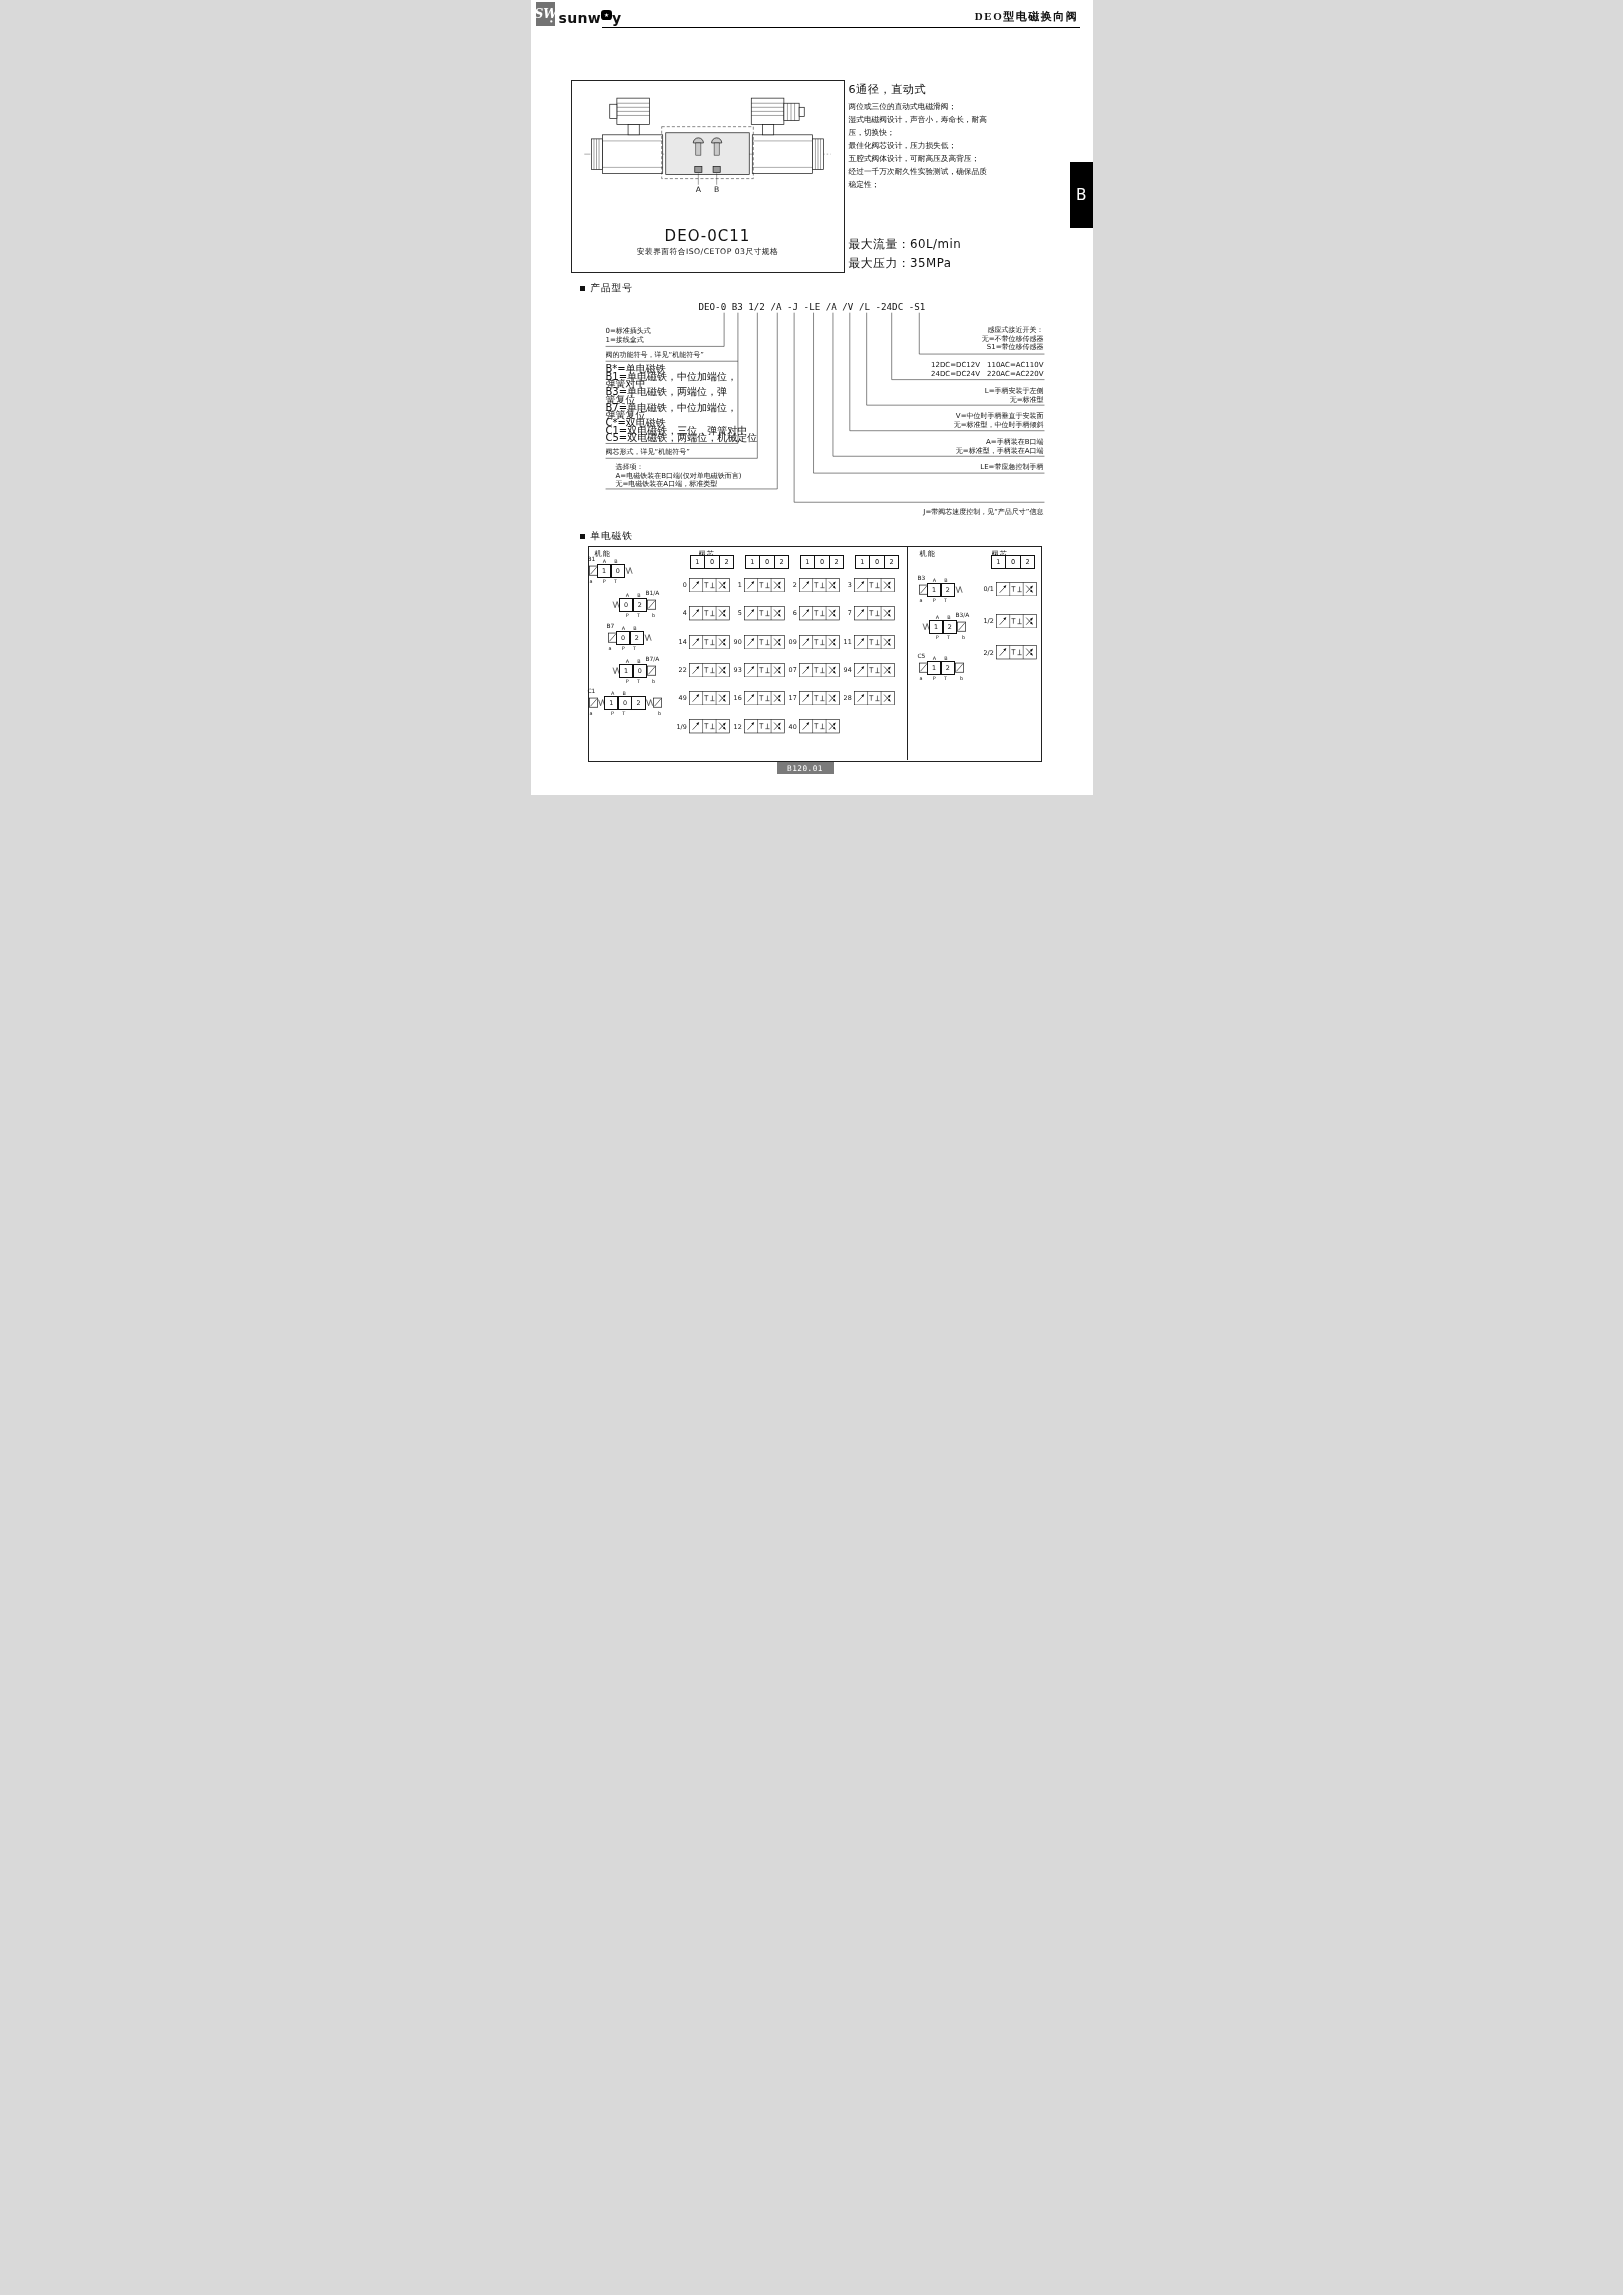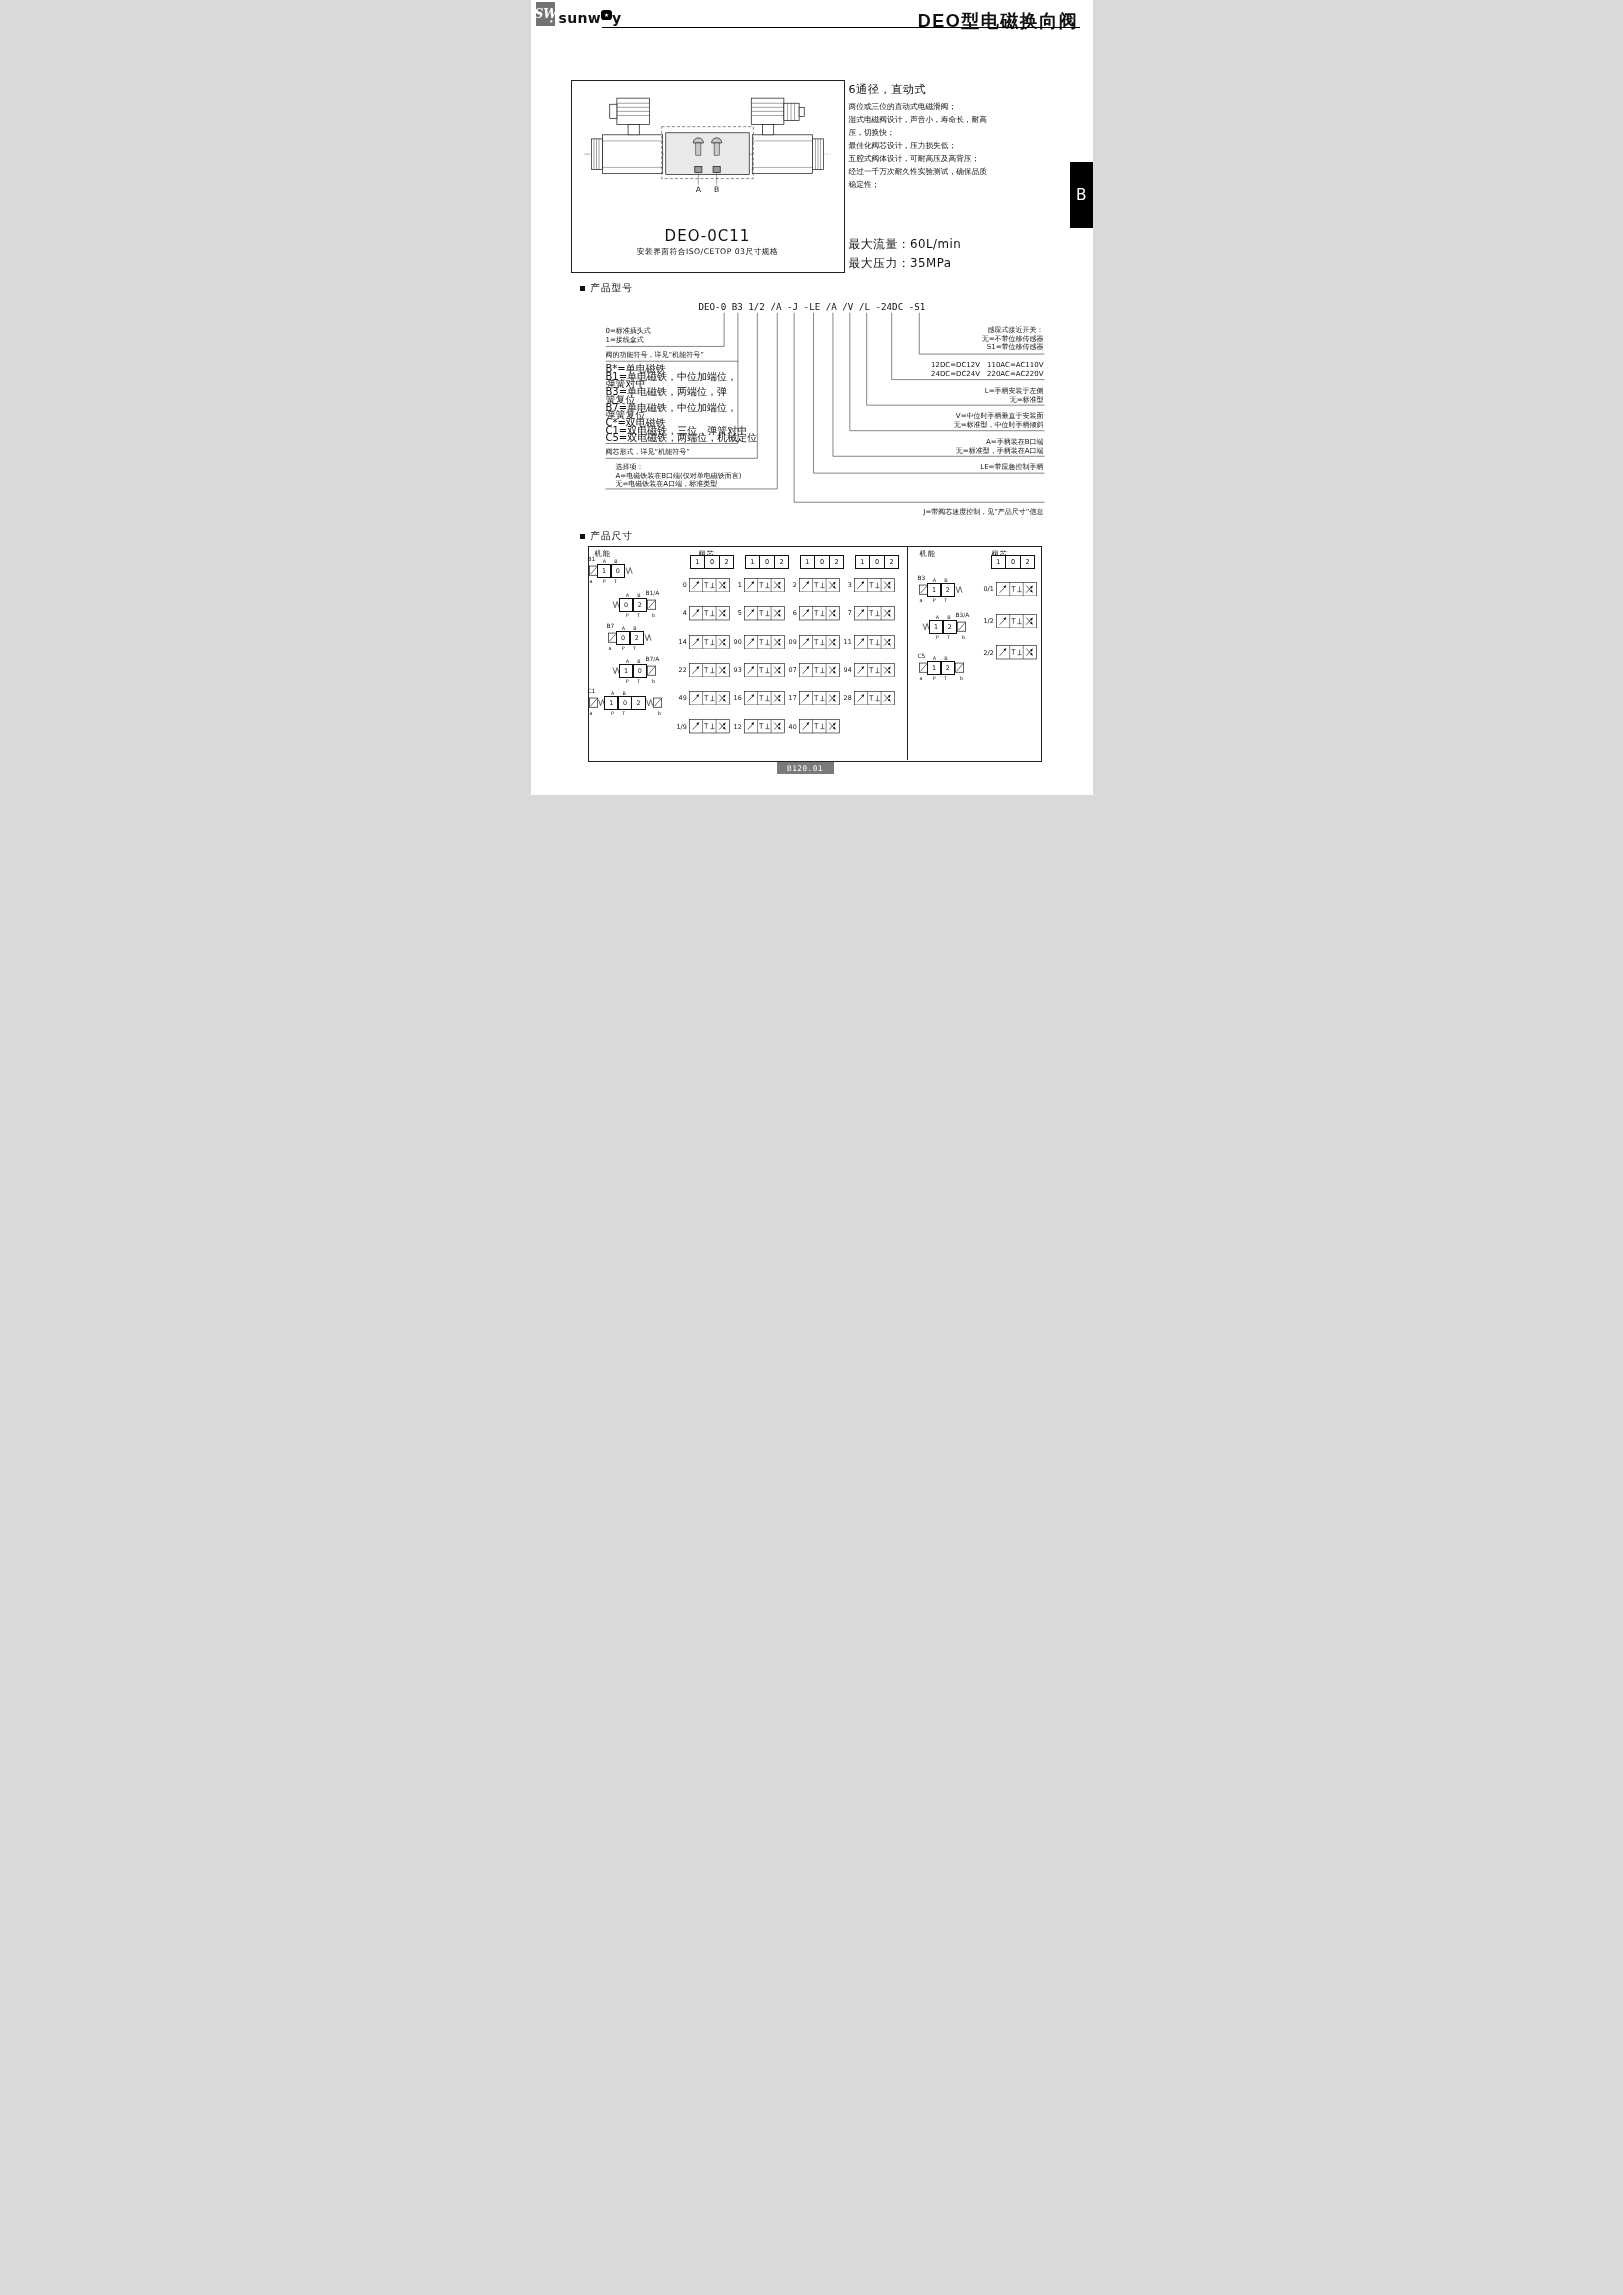--- a/index.html
+++ b/index.html
@@ -6,21 +6,21 @@
   html,body{margin:0;padding:0}
   body{background:#d9d9d9;font-family:"DejaVu Sans","Liberation Sans",sans-serif}
   .page{position:relative;width:562px;height:795px;margin:0 auto;background:#fff;color:#111;overflow:hidden}
   .abs{position:absolute}
 
   
   .logo-box{left:5.1px;top:2px;width:19.4px;height:23.5px;background:#737373}
   .brand{left:28px;top:10.2px;display:flex;align-items:flex-start}
   .brand .bt{font-size:14px;font-weight:800;letter-spacing:0.3px}
   .brand .star-a{width:10.2px;height:10.2px;background:#000;color:#fff;border-radius:3.1px;display:inline-flex;align-items:center;justify-content:center;font-size:5.6px;margin:0 0.5px}
-  .title{right:14.3px;top:9.2px;font-size:18px;font-weight:700;letter-spacing:1.5px;font-family:Liberation Sans, sans-serif}
+  .title{right:14.3px;top:9.2px;font-size:11px;font-weight:700;letter-spacing:1.5px;font-family:Liberation Serif, serif}
   .header-rule{left:71px;top:26.6px;width:478px;height:1px;background:#000}
   .side-tab{right:0;top:162px;width:22.5px;height:66px;background:#000;color:#fff;display:flex;align-items:center;justify-content:center;font-size:15.3px}
 
   
   .product-box{left:40px;top:80px;width:272px;height:191px;border:1px solid #222}
   .pbox-caption{left:0;width:100%;text-align:center}
   .model-name{top:146px;font-size:15px;letter-spacing:1px}
   .mount-note{top:166px;font-size:7.7px;letter-spacing:0.5px}
 
   
@@ -250,21 +250,21 @@
 </div>
   <div class="abs note right" style="right:49px;top:463px">
   <div class="nline">LE=带应急控制手柄</div>
 </div>
   <div class="abs note right" style="right:49px;top:508px">
   <div class="nline">J=带阀芯速度控制，见“产品尺寸”信息</div>
 </div>
 
   <div class="abs sec" style="left:49px;top:530px">
     <span class="sq"></span>
-    <span>产品尺寸</span>
+    <span>单电磁铁</span>
   </div>
 
   <div class="abs fbox" style="left:57px;top:546px;width:452px;height:214px"></div>
   <div class="abs" style="left:376px;top:546px;width:0.5px;height:214px;background:#222"></div>
 
   <div class="abs collabel" style="left:64px;top:549px">机能</div>
   <div class="abs collabel" style="left:168px;top:549px">阀芯</div>
   <div class="abs collabel" style="left:389px;top:549px">机能</div>
   <div class="abs collabel" style="left:461px;top:549px">阀芯</div>
 

